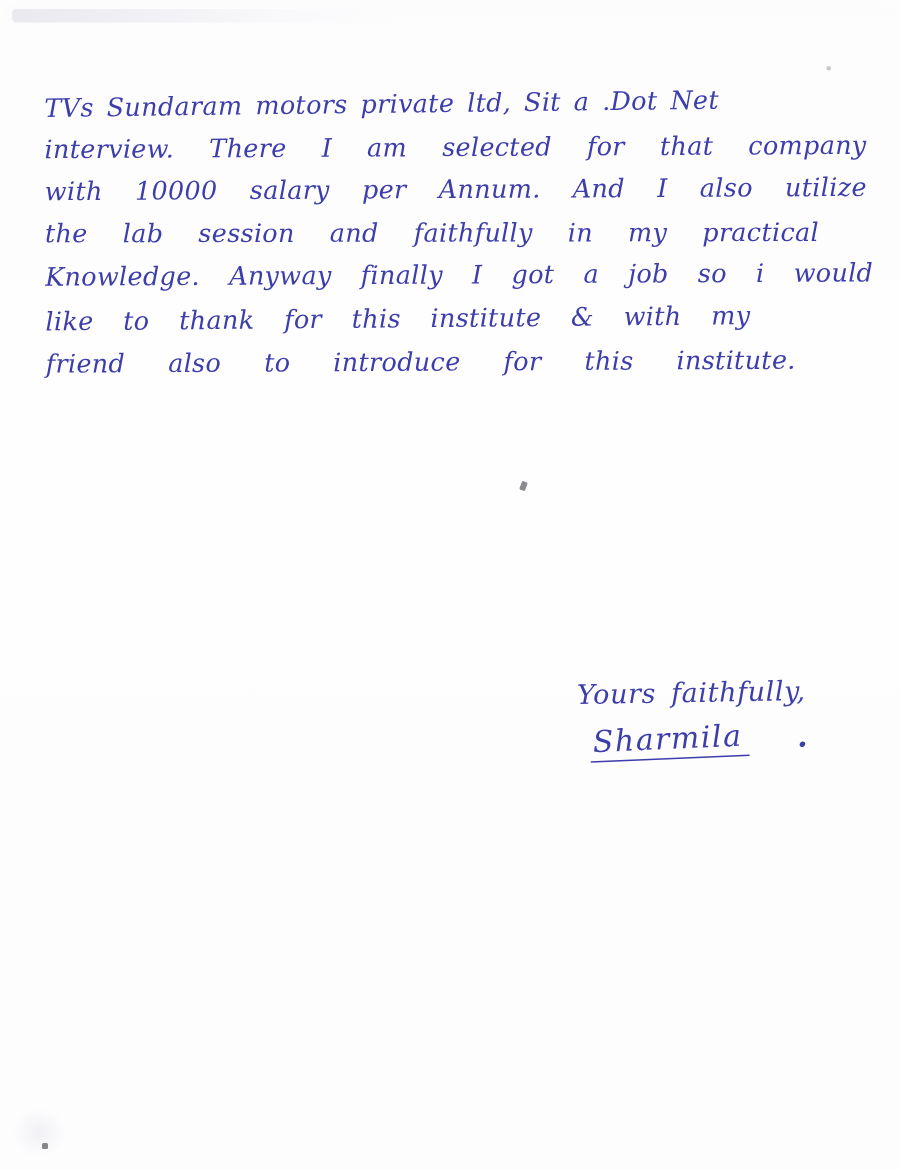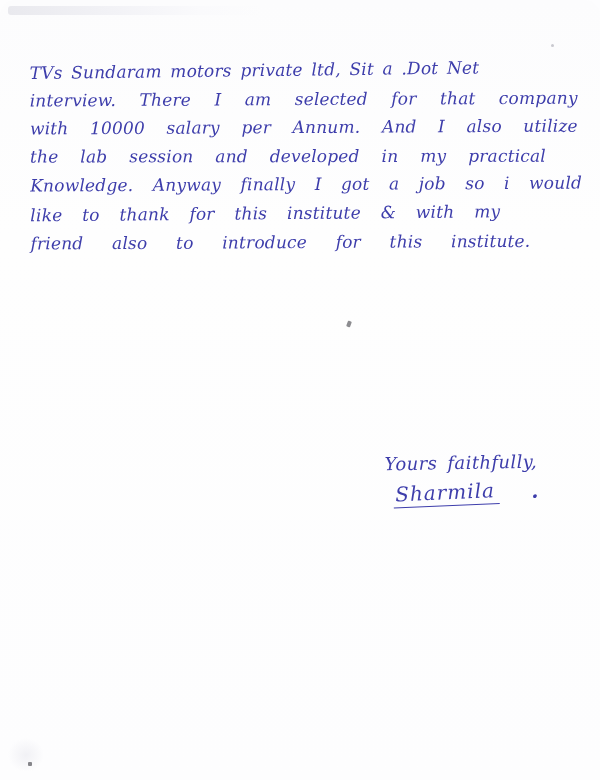--- a/index.html
+++ b/index.html
@@ -132,21 +132,21 @@
 <body>
 
 <div class="paper">
 
   <div class="streak-top"></div>
 
   <div class="letter-body">
     <div class="line l0">TVs Sundaram motors private ltd, Sit a .Dot Net</div>
     <div class="line l1">interview. There I am selected for that company</div>
     <div class="line l2">with 10000 salary per Annum. And I also utilize</div>
-    <div class="line l3">the lab session and developed in my practical</div>
+    <div class="line l3">the lab session and faithfully in my practical</div>
     <div class="line l4">Knowledge. Anyway finally I got a job so i would</div>
     <div class="line l5">like to thank for this institute &amp; with my</div>
     <div class="line l6">friend also to introduce for this institute.</div>
   </div>
 
   <div class="speck-mid"></div>
   <div class="speck-topright"></div>
 
   <div class="closing">
     <div class="valediction">Yours faithfully,</div>

